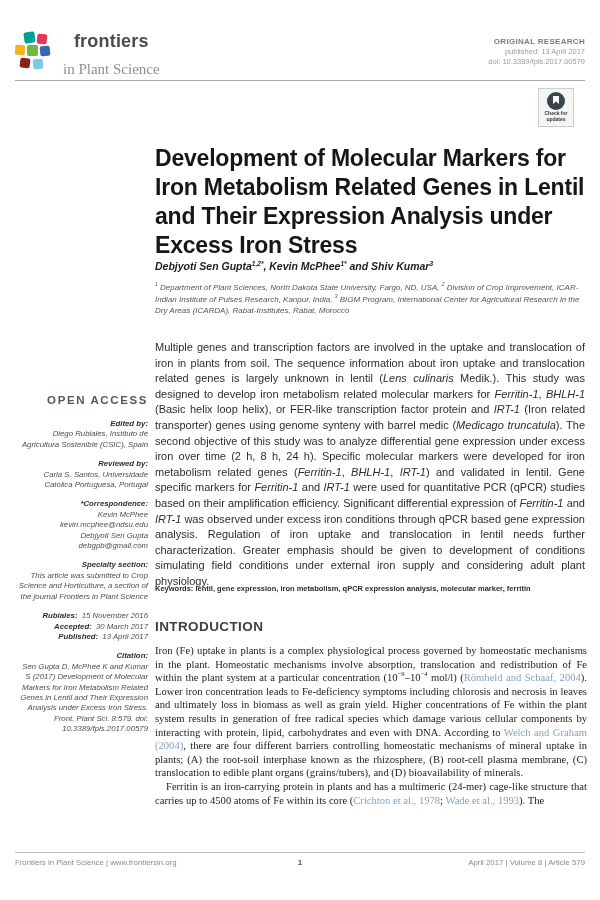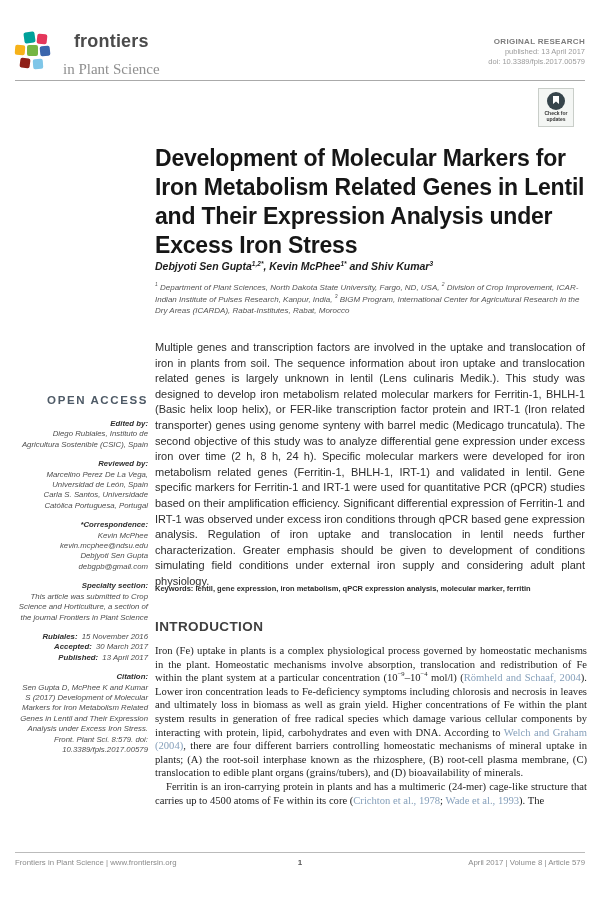--- a/index.html
+++ b/index.html
@@ -53,21 +53,21 @@
   .open-access{font-size:11.5px;font-weight:bold;letter-spacing:1.6px;color:#4e5a66;margin-bottom:13px;}
   .sb-group{margin-bottom:9px;font-size:7.8px;line-height:10.4px;font-style:italic;color:#4e4e4e;}
   .sb-label{font-weight:bold;color:#2f2f2f;}
   .sb-inline .sb-label{margin-right:2px;}
   
   .foot-rule{position:absolute;left:15px;right:15px;top:852px;border-top:1px solid #bbb;}
   .foot-left{position:absolute;left:15px;top:858px;font-size:7.8px;color:#8a8a8a;}
   .foot-page{position:absolute;left:0;right:0;top:858px;text-align:center;font-size:8px;font-weight:bold;color:#555;}
   .foot-right{position:absolute;right:15px;top:858px;font-size:7.8px;color:#8a8a8a;}
   
-  .seg-i{}
+  .seg-i{font-style:italic;}
   .seg-sup{vertical-align:super;font-size:62%;line-height:0;}
   .seg-link{color:#86a0bb;}
 </style>
 </head>
 <body>
 
 <div class="page">
 
   <div class="logo">
     <div class="logo-icon">
@@ -111,21 +111,20 @@
   <div class="sidebar">
     <div class="open-access">OPEN ACCESS</div>
 
     <div class="sb-group">
       <div class="sb-label">Edited by:</div>
       <div>Diego Rubiales, Instituto de Agricultura Sostenible (CSIC), Spain</div>
     </div>
 
     <div class="sb-group">
       <div class="sb-label">Reviewed by:</div>
-      <div>Marcelino Perez De La Vega, Universidad de León, Spain</div>
       <div>Carla S. Santos, Universidade Católica Portuguesa, Portugal</div>
     </div>
 
     <div class="sb-group">
       <div class="sb-label">*Correspondence:</div>
       <div>Kevin McPhee</div>
       <div>kevin.mcphee@ndsu.edu</div>
       <div>Debjyoti Sen Gupta</div>
       <div>debgpb@gmail.com</div>
     </div>

